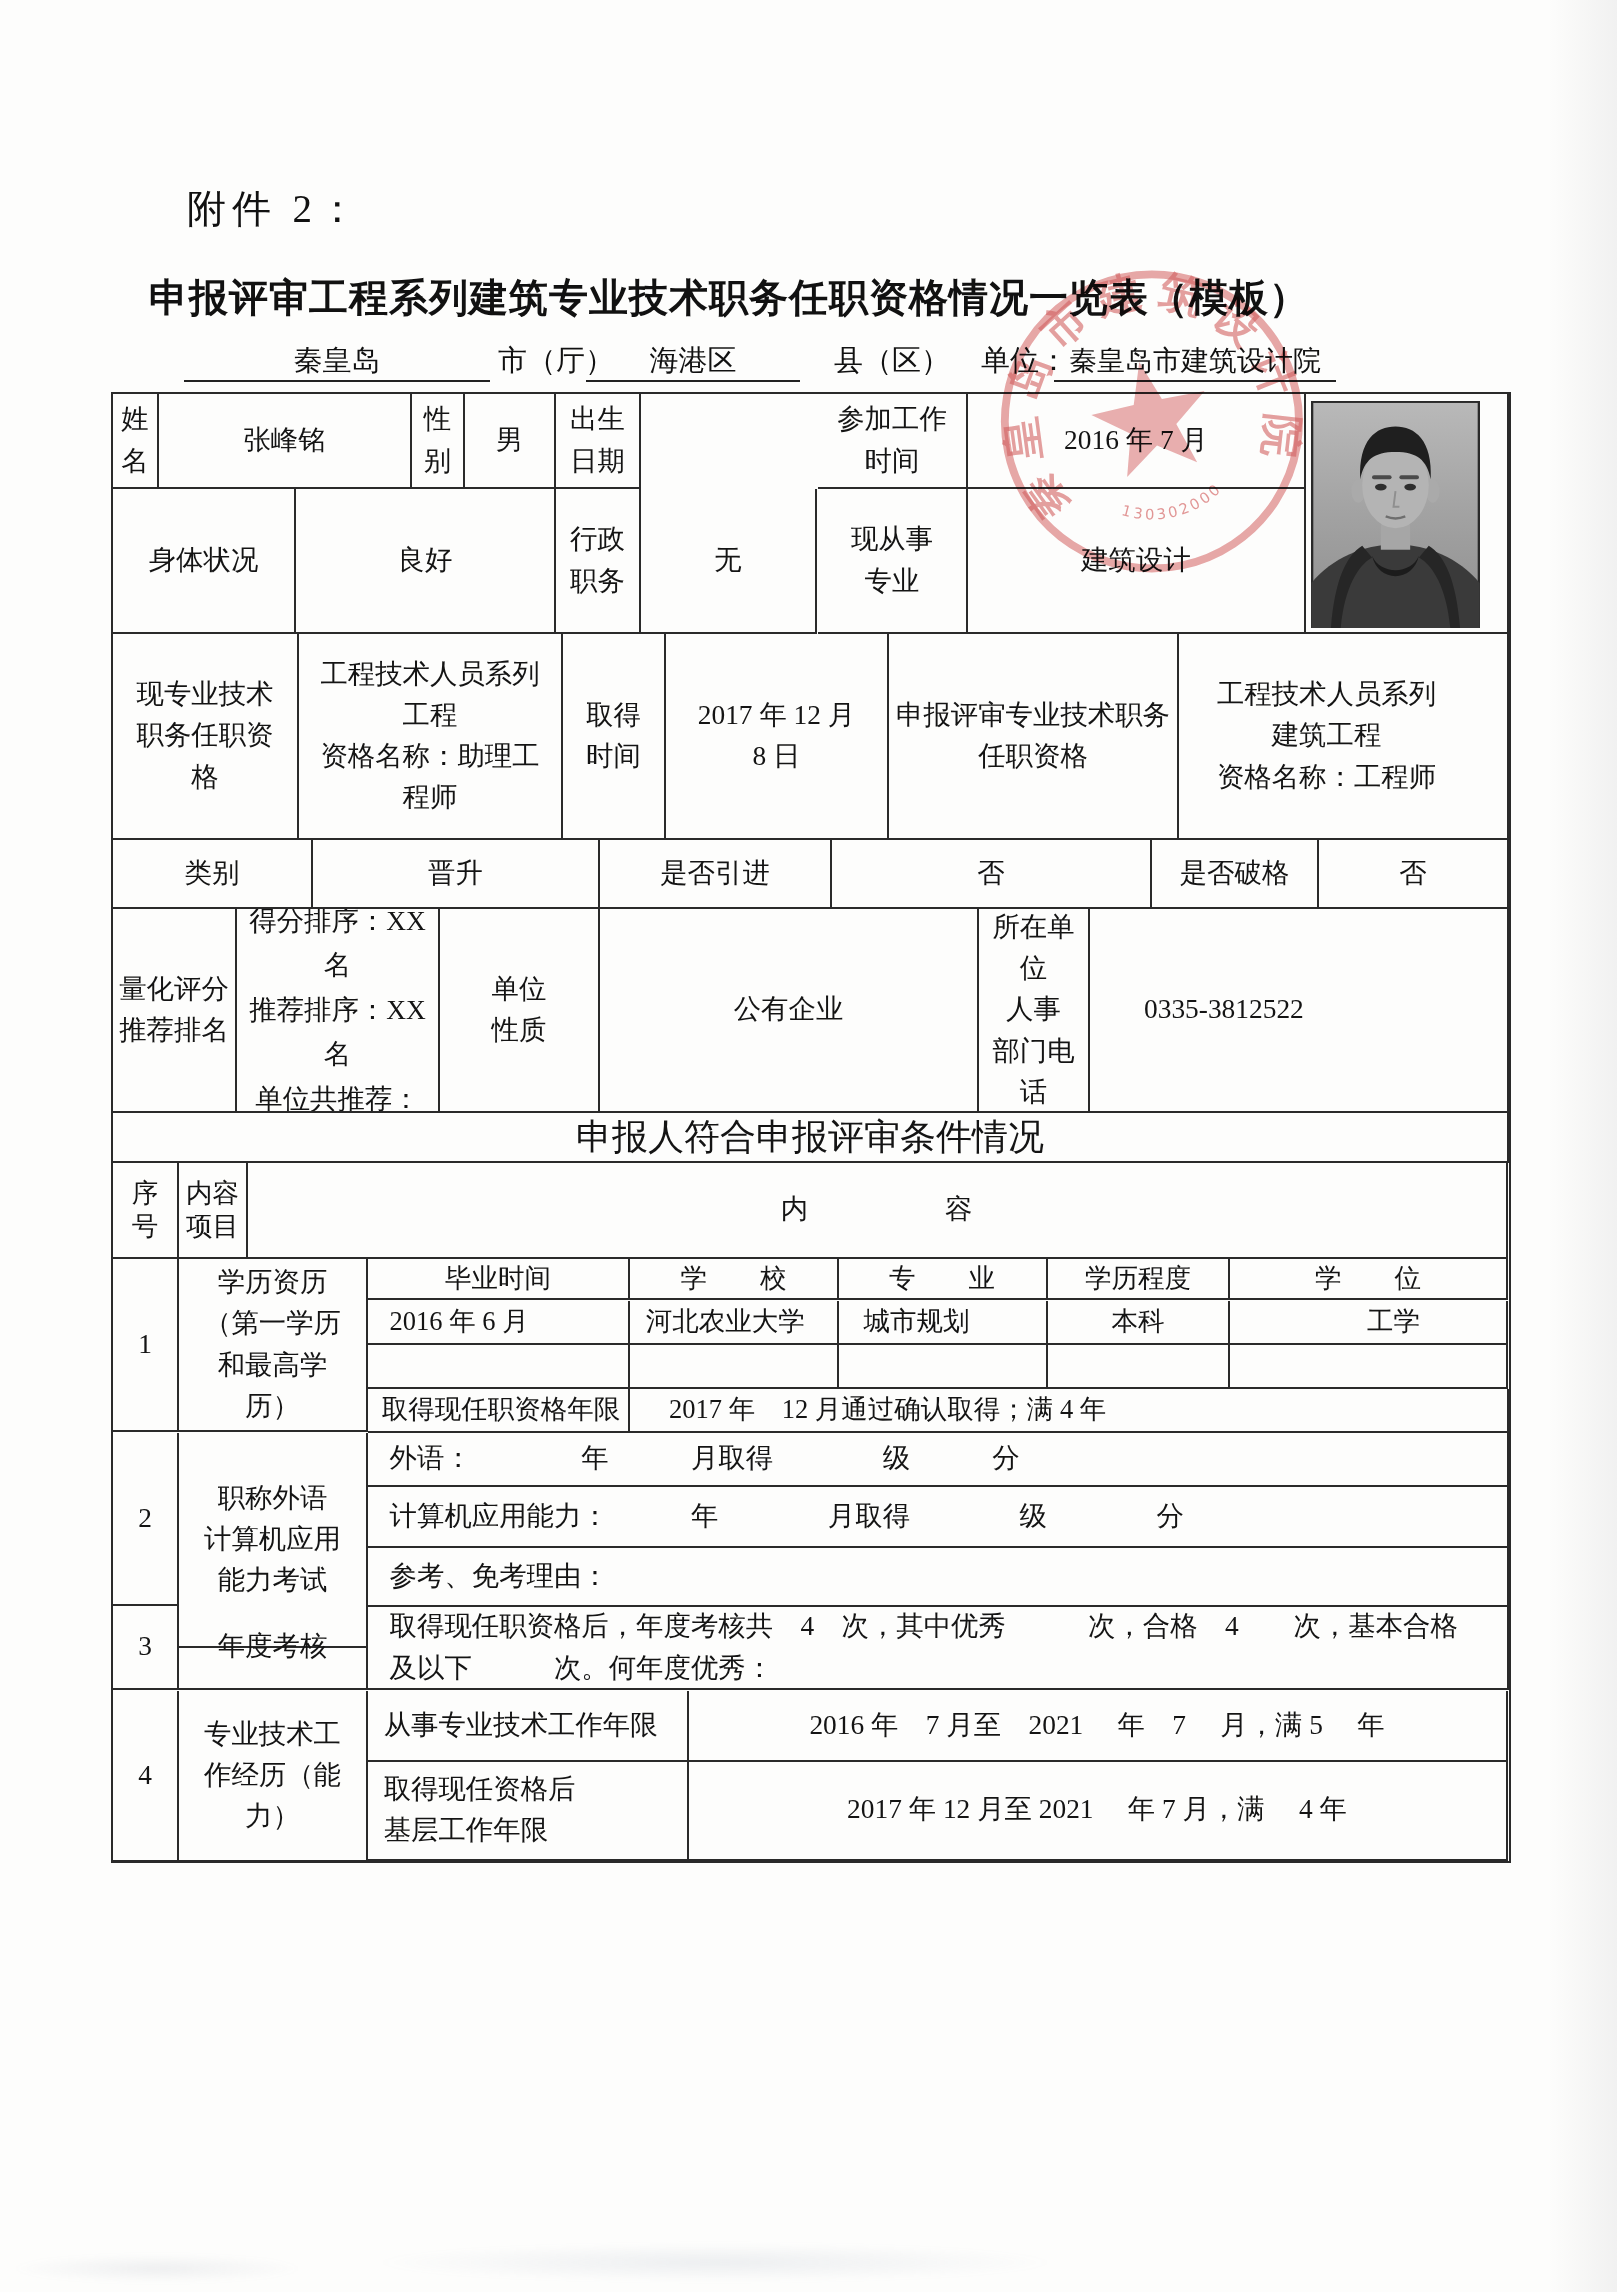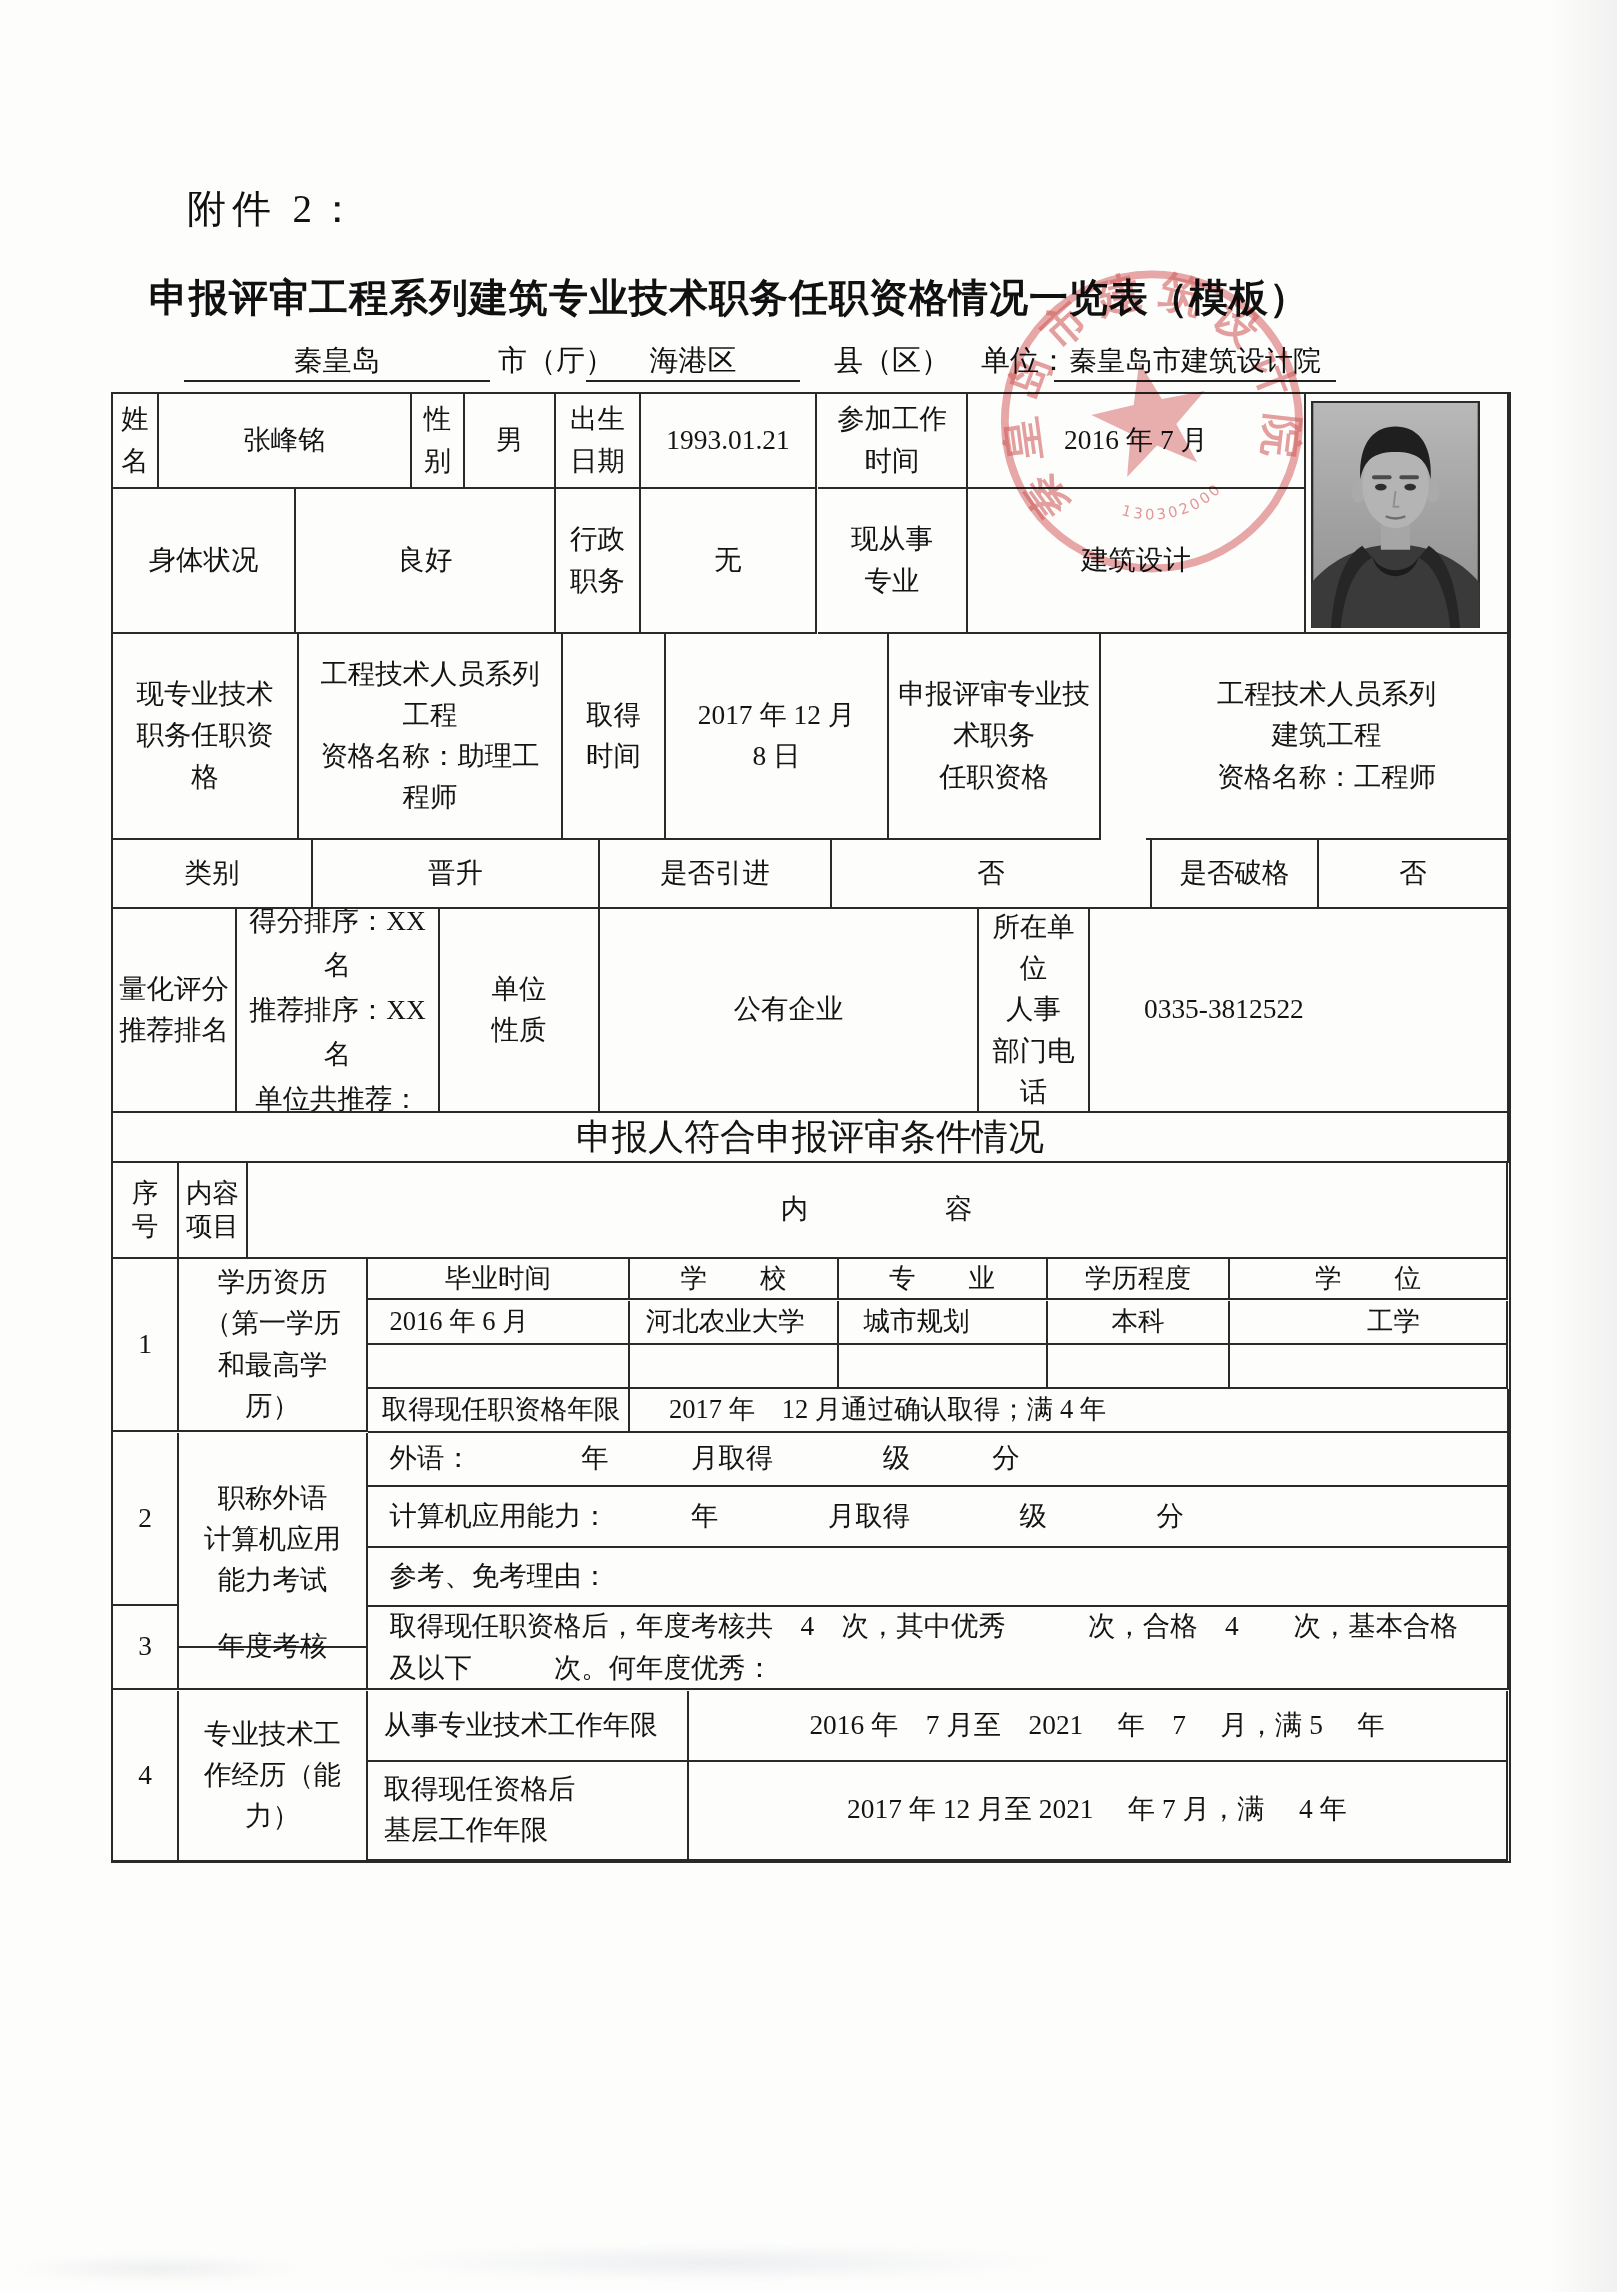--- a/index.html
+++ b/index.html
@@ -54,21 +54,20 @@
   <div class="tbl">
 
     <div class="cell" style="left:0;top:0;width:46px;height:95px;">姓
 名</div>
     <div class="cell" style="left:46px;top:0;width:253px;height:95px;">张峰铭</div>
     <div class="cell" style="left:299px;top:0;width:53px;height:95px;">性
 别</div>
     <div class="cell" style="left:352px;top:0;width:91px;height:95px;">男</div>
     <div class="cell" style="left:443px;top:0;width:85px;height:95px;">出生
 日期</div>
-    <div class="cell" style="left:528px;top:0;width:176px;height:95px;">1993.01.21</div>
     <div class="cell" style="left:705px;top:0;width:150px;height:95px;">参加工作
 时间</div>
     <div class="cell" style="left:855px;top:0;width:338px;height:95px;">2016 年 7 月</div>
     <div class="cell" style="left:1193px;top:0;width:203px;height:240px;"></div>
 
     <div class="cell" style="left:0;top:95px;width:183px;height:145px;">身体状况</div>
     <div class="cell" style="left:183px;top:95px;width:260px;height:145px;">良好</div>
     <div class="cell" style="left:443px;top:95px;width:85px;height:145px;">行政
 职务</div>
     <div class="cell" style="left:528px;top:95px;width:176px;height:145px;">无</div>
@@ -80,21 +79,21 @@
 职务任职资
 格</div>
     <div class="cell" style="left:186px;top:240px;width:264px;height:206px;">工程技术人员系列
 工程
 资格名称：助理工
 程师</div>
     <div class="cell" style="left:450px;top:240px;width:103px;height:206px;">取得
 时间</div>
     <div class="cell" style="left:553px;top:240px;width:223px;height:206px;">2017 年 12 月
 8 日</div>
-    <div class="cell" style="left:776px;top:240px;width:212px;height:206px;">申报评审专业技术职务
+    <div class="cell" style="left:776px;top:240px;width:290px;height:206px;">申报评审专业技术职务
 任职资格</div>
     <div class="cell" style="left:1033px;top:240px;width:363px;height:206px;">工程技术人员系列
 建筑工程
 资格名称：工程师</div>
 
     <div class="cell" style="left:0;top:446px;width:200px;height:69px;">类别</div>
     <div class="cell" style="left:200px;top:446px;width:287px;height:69px;">晋升</div>
     <div class="cell" style="left:487px;top:446px;width:232px;height:69px;">是否引进</div>
     <div class="cell" style="left:719px;top:446px;width:320px;height:69px;">否</div>
     <div class="cell" style="left:1039px;top:446px;width:167px;height:69px;">是否破格</div>

